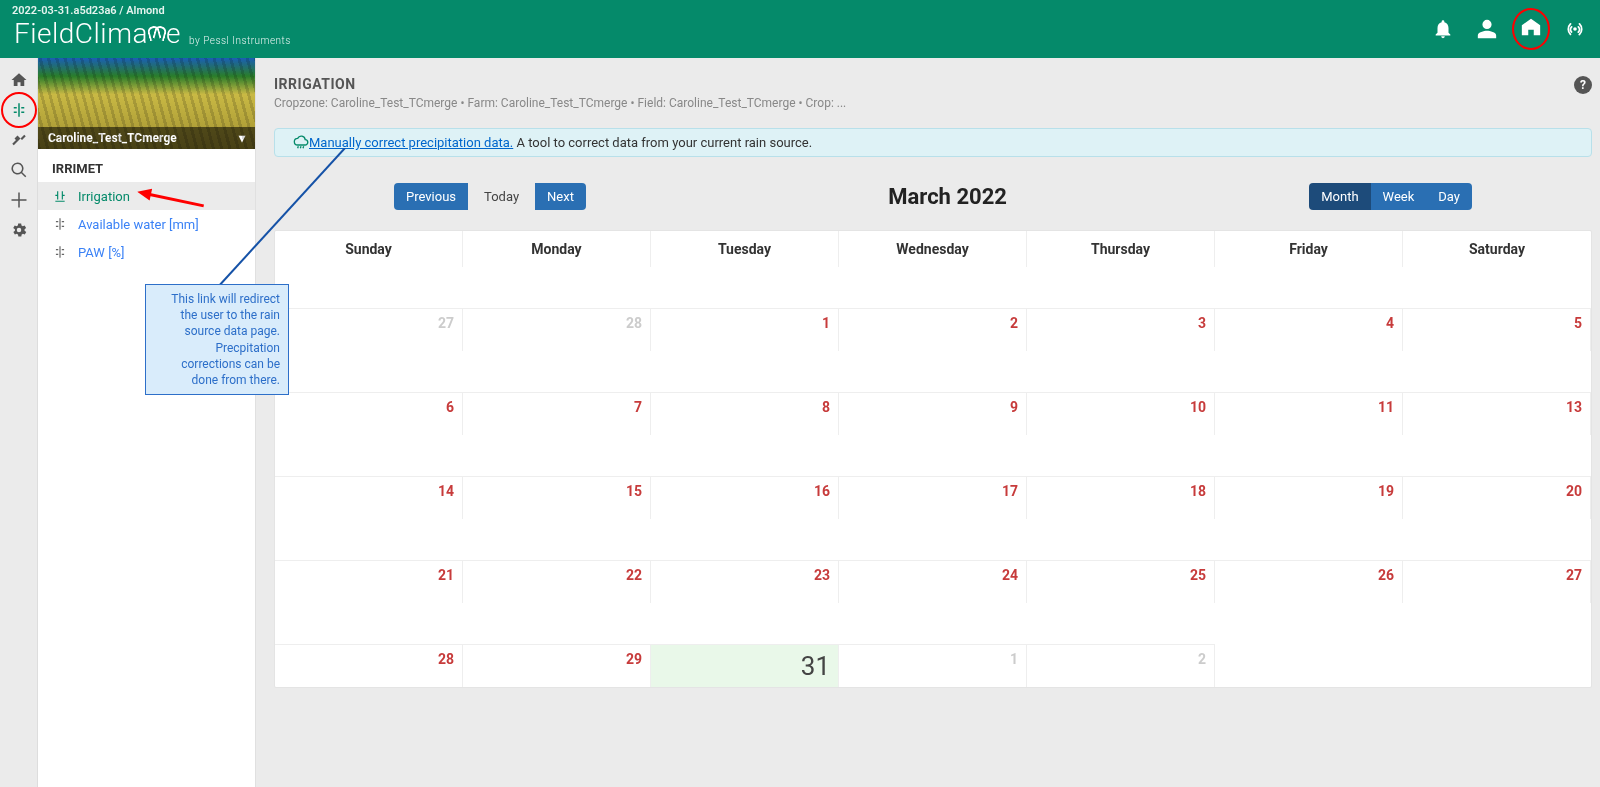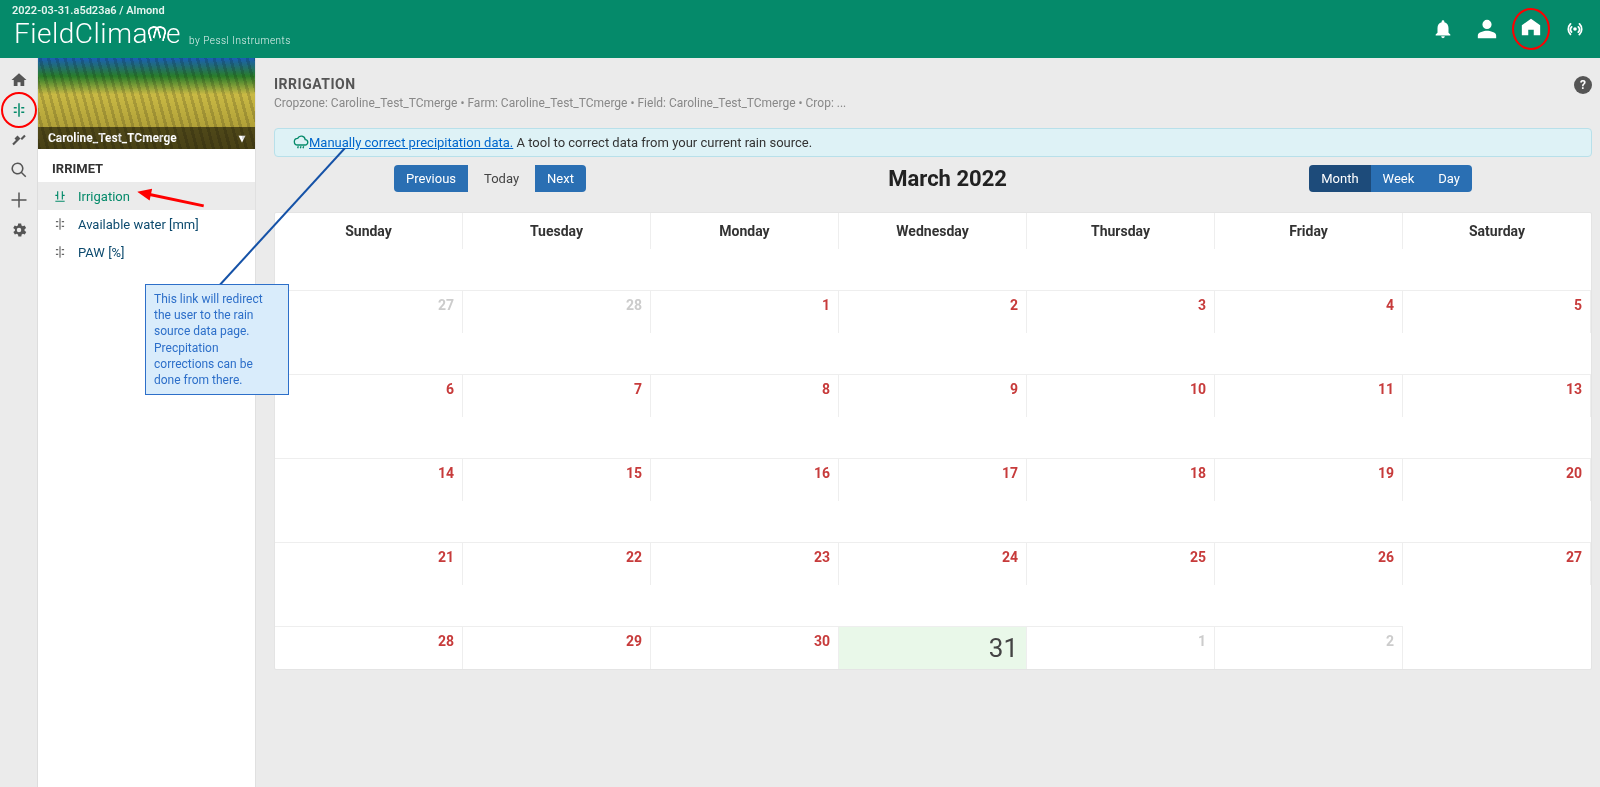--- a/index.html
+++ b/index.html
@@ -24,39 +24,39 @@
 .rail .ritem { width:28px; height:28px; display:flex; align-items:center; justify-content:center; cursor:pointer; color:#555; border-radius:4px; position:relative;}
 .rail .ritem svg { width:18px; height:18px; fill:#555;}
 .rail .ritem.circled::after { content:""; position:absolute; left:-4px; top:-4px; right:-4px; bottom:-4px; border:2px solid #ff0000; border-radius:50%; }
 
 
 .sidepanel { position:absolute; left:38px; top:58px; width:218px; bottom:0; background:#fff; border-right:1px solid #e0e0e0;}
 .sidepanel .hero { height:91px; background:linear-gradient(to bottom,#1a5fb4 0%,#2a7d2a 20%,#c9b944 40%,#a09030 100%); position:relative;}
 .sidepanel .hero::after{content:"";position:absolute;inset:0;background:repeating-linear-gradient(75deg,rgba(0,0,0,0.15) 0 3px,transparent 3px 8px);}
 .sidepanel .hero .cap { position:absolute; bottom:0; left:0; right:0; background:rgba(0,0,0,0.55); color:#fff; font-size:12px; padding:4px 10px; display:flex; justify-content:space-between; align-items:center; font-weight:700;}
 .sidepanel .section-title { font-size:13px; font-weight:700; color:#333; padding:12px 14px 6px;}
-.sidepanel .navitem { display:flex; align-items:center; gap:10px; padding:6px 14px; font-size:13px; color:#0c4a6e; cursor:pointer;}
+.sidepanel .navitem { display:flex; align-items:center; gap:10px; padding:6px 14px; font-size:13px; color:#3b82f6; cursor:pointer;}
 .sidepanel .navitem .ni-ico { width:16px; height:16px; display:inline-flex; align-items:center; justify-content:center;}
 .sidepanel .navitem.active { background:#ebebeb; color:#058a6a;}
 .sidepanel .navitem.active .ni-ico svg{ fill:#058a6a;}
 .sidepanel .navitem svg{ width:14px; height:14px; fill:#666;}
 
 
 .main { position:absolute; left:256px; right:0; top:58px; bottom:0; padding:18px 8px 0 18px; overflow:hidden;}
 .page-head { display:flex; justify-content:space-between; align-items:flex-start;}
 .page-head h2 { font-size:14px; font-weight:700; color:#555; letter-spacing:0.5px;}
 .page-head .crumbs { font-size:12px; color:#888; margin-top:4px;}
 .page-head .help { width:18px; height:18px; border-radius:50%; background:#555; color:#fff; font-size:12px; display:flex; align-items:center; justify-content:center; font-weight:700; cursor:pointer;}
 
 .infobox { margin-top:18px; background:#def2f6; border:1px solid #b8e0ea; border-radius:4px; padding:4px 18px; font-size:13px; color:#333; display:flex; align-items:center; gap:0;}
 .infobox a { color:#0066cc; text-decoration:underline;}
 .infobox .rain-ico svg{ width:16px; height:16px; fill:#058a6a;}
 
 
-.cal-toolbar { margin-top:8px; display:flex; align-items:center; justify-content:space-between; padding:0 120px 0 120px;}
+.cal-toolbar { margin-top:26px; display:flex; align-items:center; justify-content:space-between; padding:0 120px 0 120px;}
 .cal-toolbar .left-btns, .cal-toolbar .right-btns { display:flex;}
 .btn { font-size:13px; padding:6px 12px; border:none; cursor:pointer; color:#fff; background:#2a6fb3;}
 .btn.ghost { background:transparent; color:#444;}
 .btn-group .btn { border-radius:0;}
 .btn-group .btn:first-child{ border-radius:4px 0 0 4px;}
 .btn-group .btn:last-child{ border-radius:0 4px 4px 0;}
 .btn.solo { border-radius:4px;}
 .btn.dark { background:#1d4b7a;}
 .cal-title { font-size:22px; font-weight:700; color:#222;}
 
@@ -70,21 +70,21 @@
 .cell.dim { color:#ccc;}
 .cell.today { background:#e9f8e9;}
 .cell.today .num{ color:#444; font-size:26px; font-weight:400;}
 .cell:last-child{}
 
 
 .red-arrow { position:absolute; left:136px; top:190px; transform:rotate(12deg); pointer-events:none;}
 .red-arrow svg { width:70px; height:18px;}
 .blue-line { position:absolute; pointer-events:none;}
 
-.note { position:absolute; left:145px; top:284px; width:144px; background:#d9ecfb; border:1px solid #2d6fc9; color:#2d6fc9; font-size:12px; padding:6px 8px; line-height:1.35;}
+.note { position:absolute; left:145px; top:284px; width:144px; background:#d9ecfb; border:1px solid #2d6fc9; color:#2d6fc9; font-size:12px; padding:6px 8px; line-height:1.35;text-align:right;}
 </style>
 </head>
 <body>
 
 <div class="topbar">
   <div class="meta">2022-03-31.a5d23a6 / Almond</div>
   <div class="logo">
     <span>FieldClima</span>
       <span class="leaf"></span>
       <span>e</span>
@@ -203,22 +203,22 @@
     <div class="right-btns btn-group">
       <button class="btn dark">Month</button>
       <button class="btn">Week</button>
       <button class="btn">Day</button>
     </div>
   </div>
 
   <div class="calendar">
     <div class="cal-head" id="cal-head">
         <div>Sunday</div>
+        <div>Monday</div>
         <div>Tuesday</div>
-        <div>Monday</div>
         <div>Wednesday</div>
         <div>Thursday</div>
         <div>Friday</div>
         <div>Saturday</div>
       </div>
     <div class="cal-body" id="cal-body">
         <div class="cell dim"><span class="num">27</span></div>
         <div class="cell dim"><span class="num">28</span></div>
         <div class="cell"><span class="num">1</span></div>
         <div class="cell"><span class="num">2</span></div>
@@ -241,21 +241,20 @@
         <div class="cell"><span class="num">20</span></div>
         <div class="cell"><span class="num">21</span></div>
         <div class="cell"><span class="num">22</span></div>
         <div class="cell"><span class="num">23</span></div>
         <div class="cell"><span class="num">24</span></div>
         <div class="cell"><span class="num">25</span></div>
         <div class="cell"><span class="num">26</span></div>
         <div class="cell"><span class="num">27</span></div>
         <div class="cell"><span class="num">28</span></div>
         <div class="cell"><span class="num">29</span></div>
-        <div class="cell"><span class="num">30</span></div>
         <div class="cell today"><span class="num">31</span></div>
         <div class="cell dim"><span class="num">1</span></div>
         <div class="cell dim"><span class="num">2</span></div>
       </div>
   </div>
 </div>
 
 <div class="red-arrow">
   <svg viewBox="0 0 70 18">
       <line x1="68" y1="9" x2="8" y2="9" stroke="#ff0000" stroke-width="3"></line>

